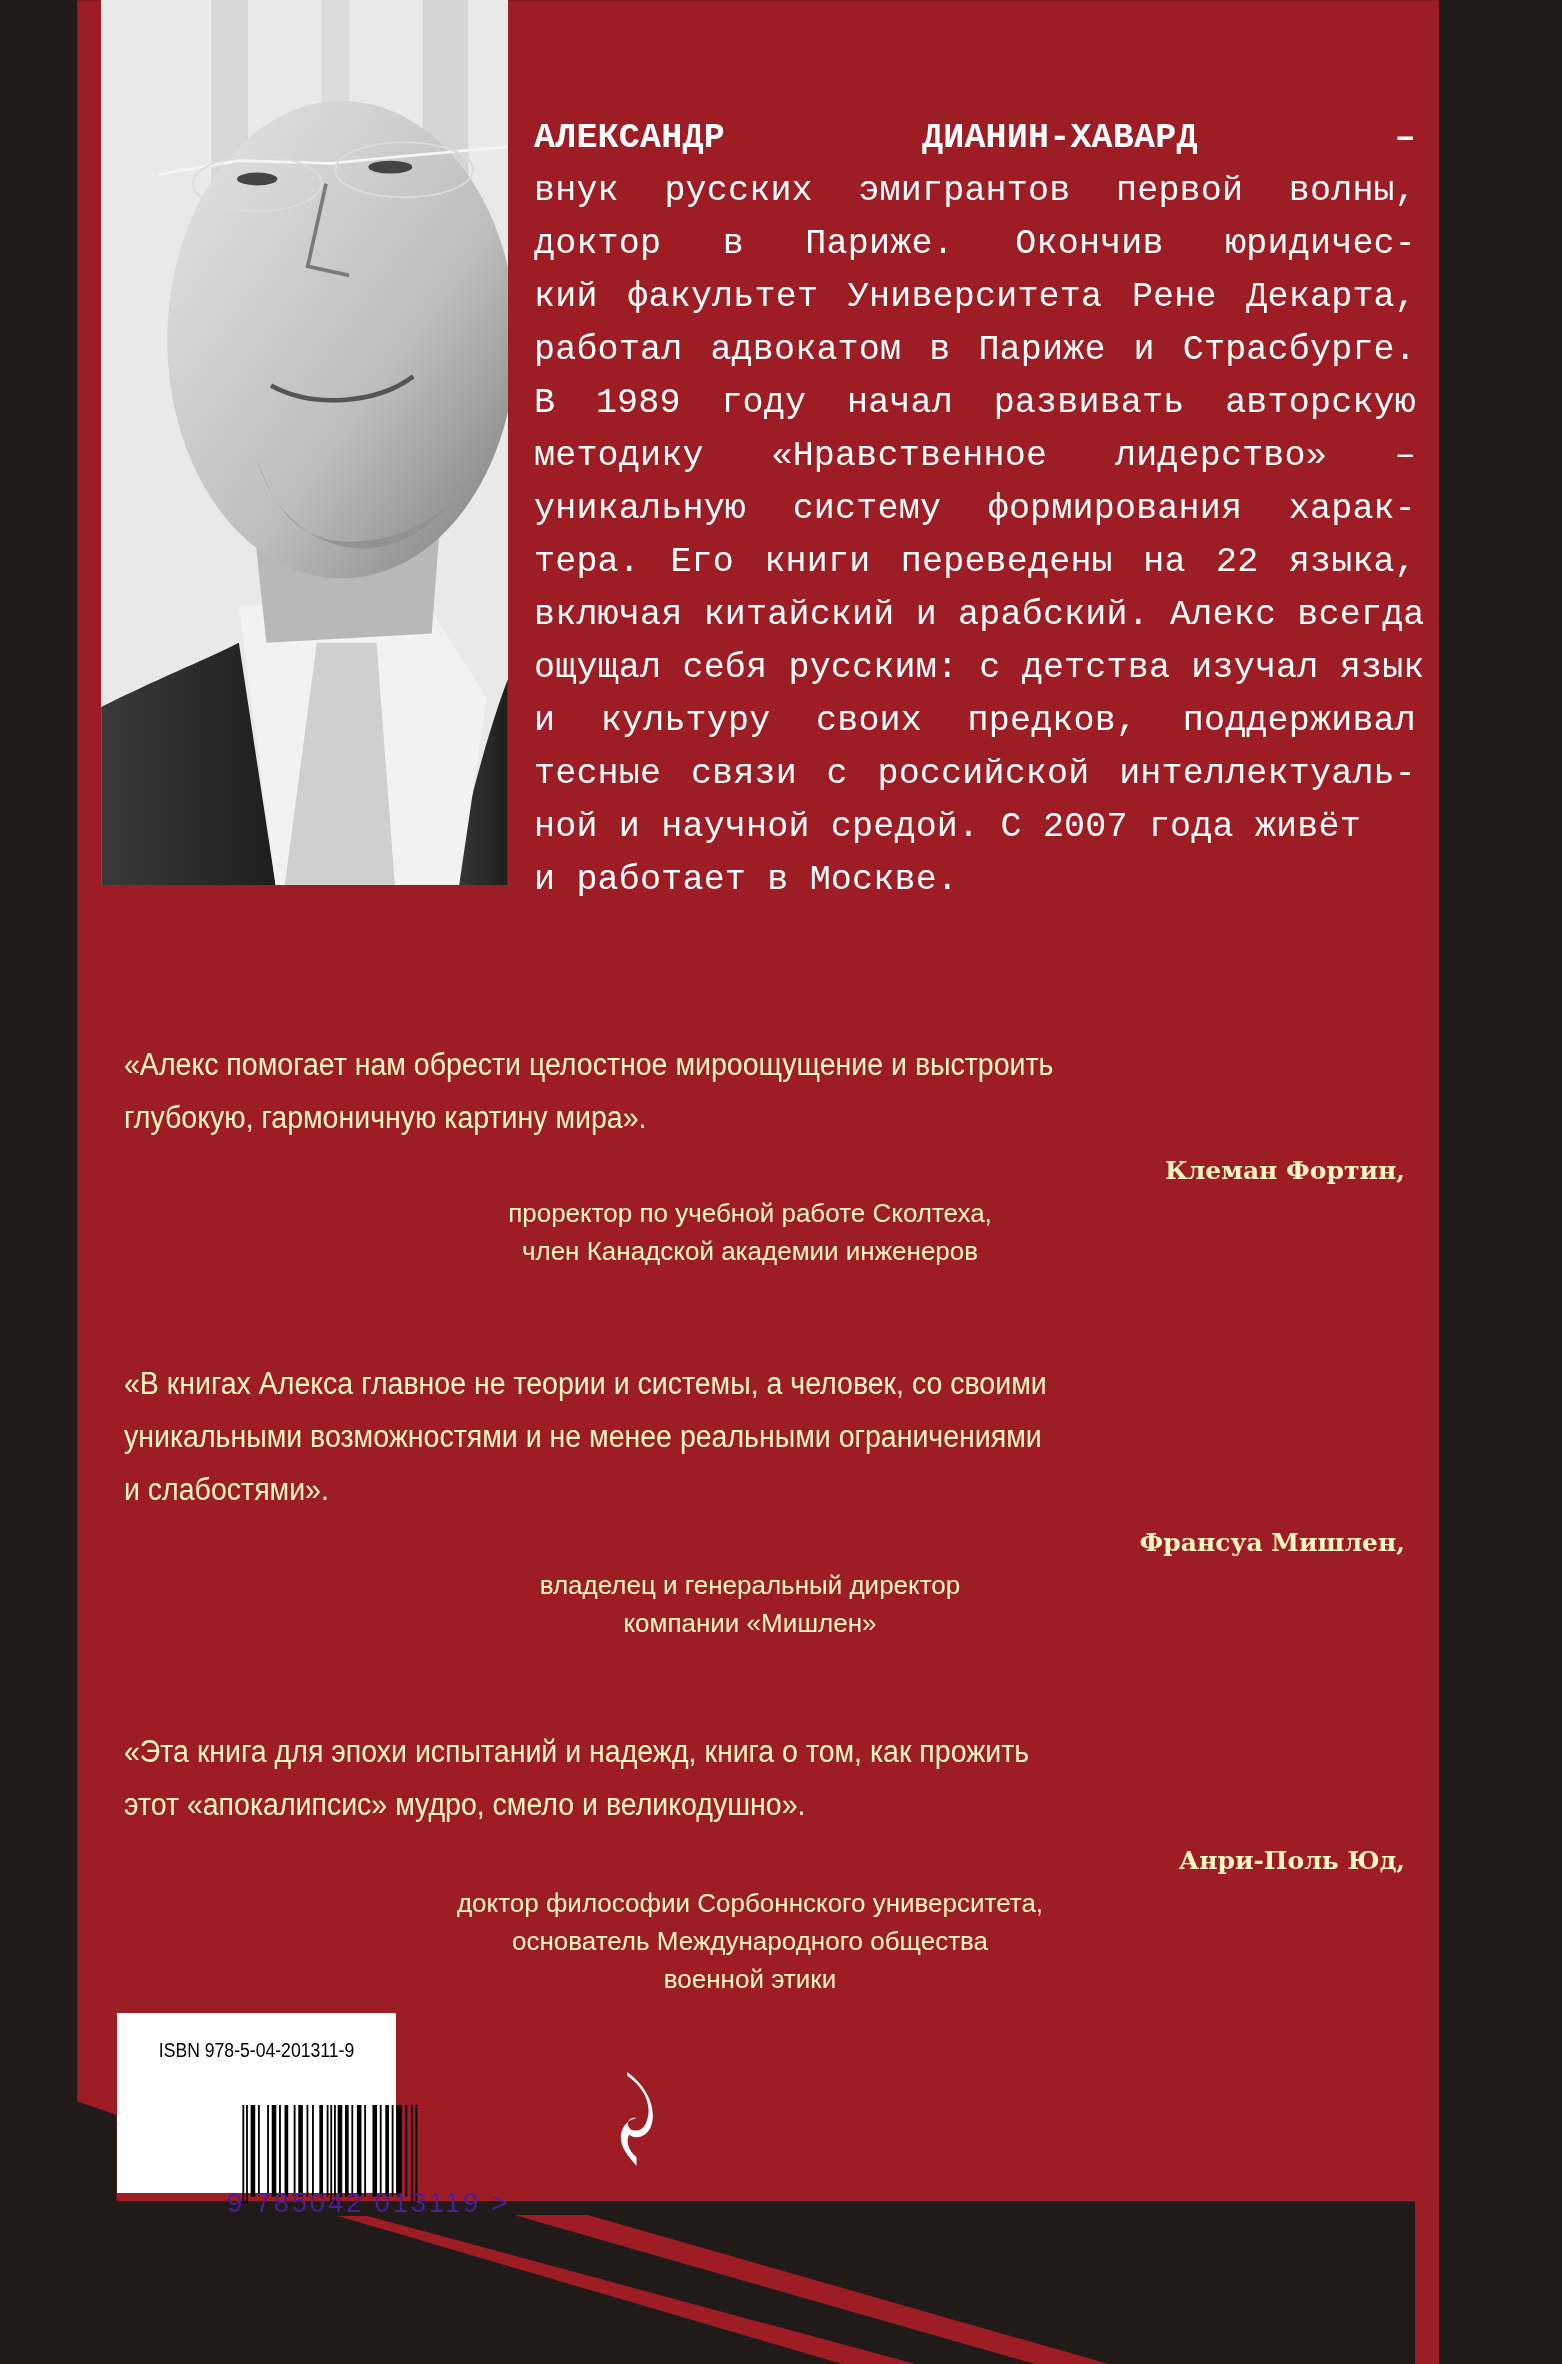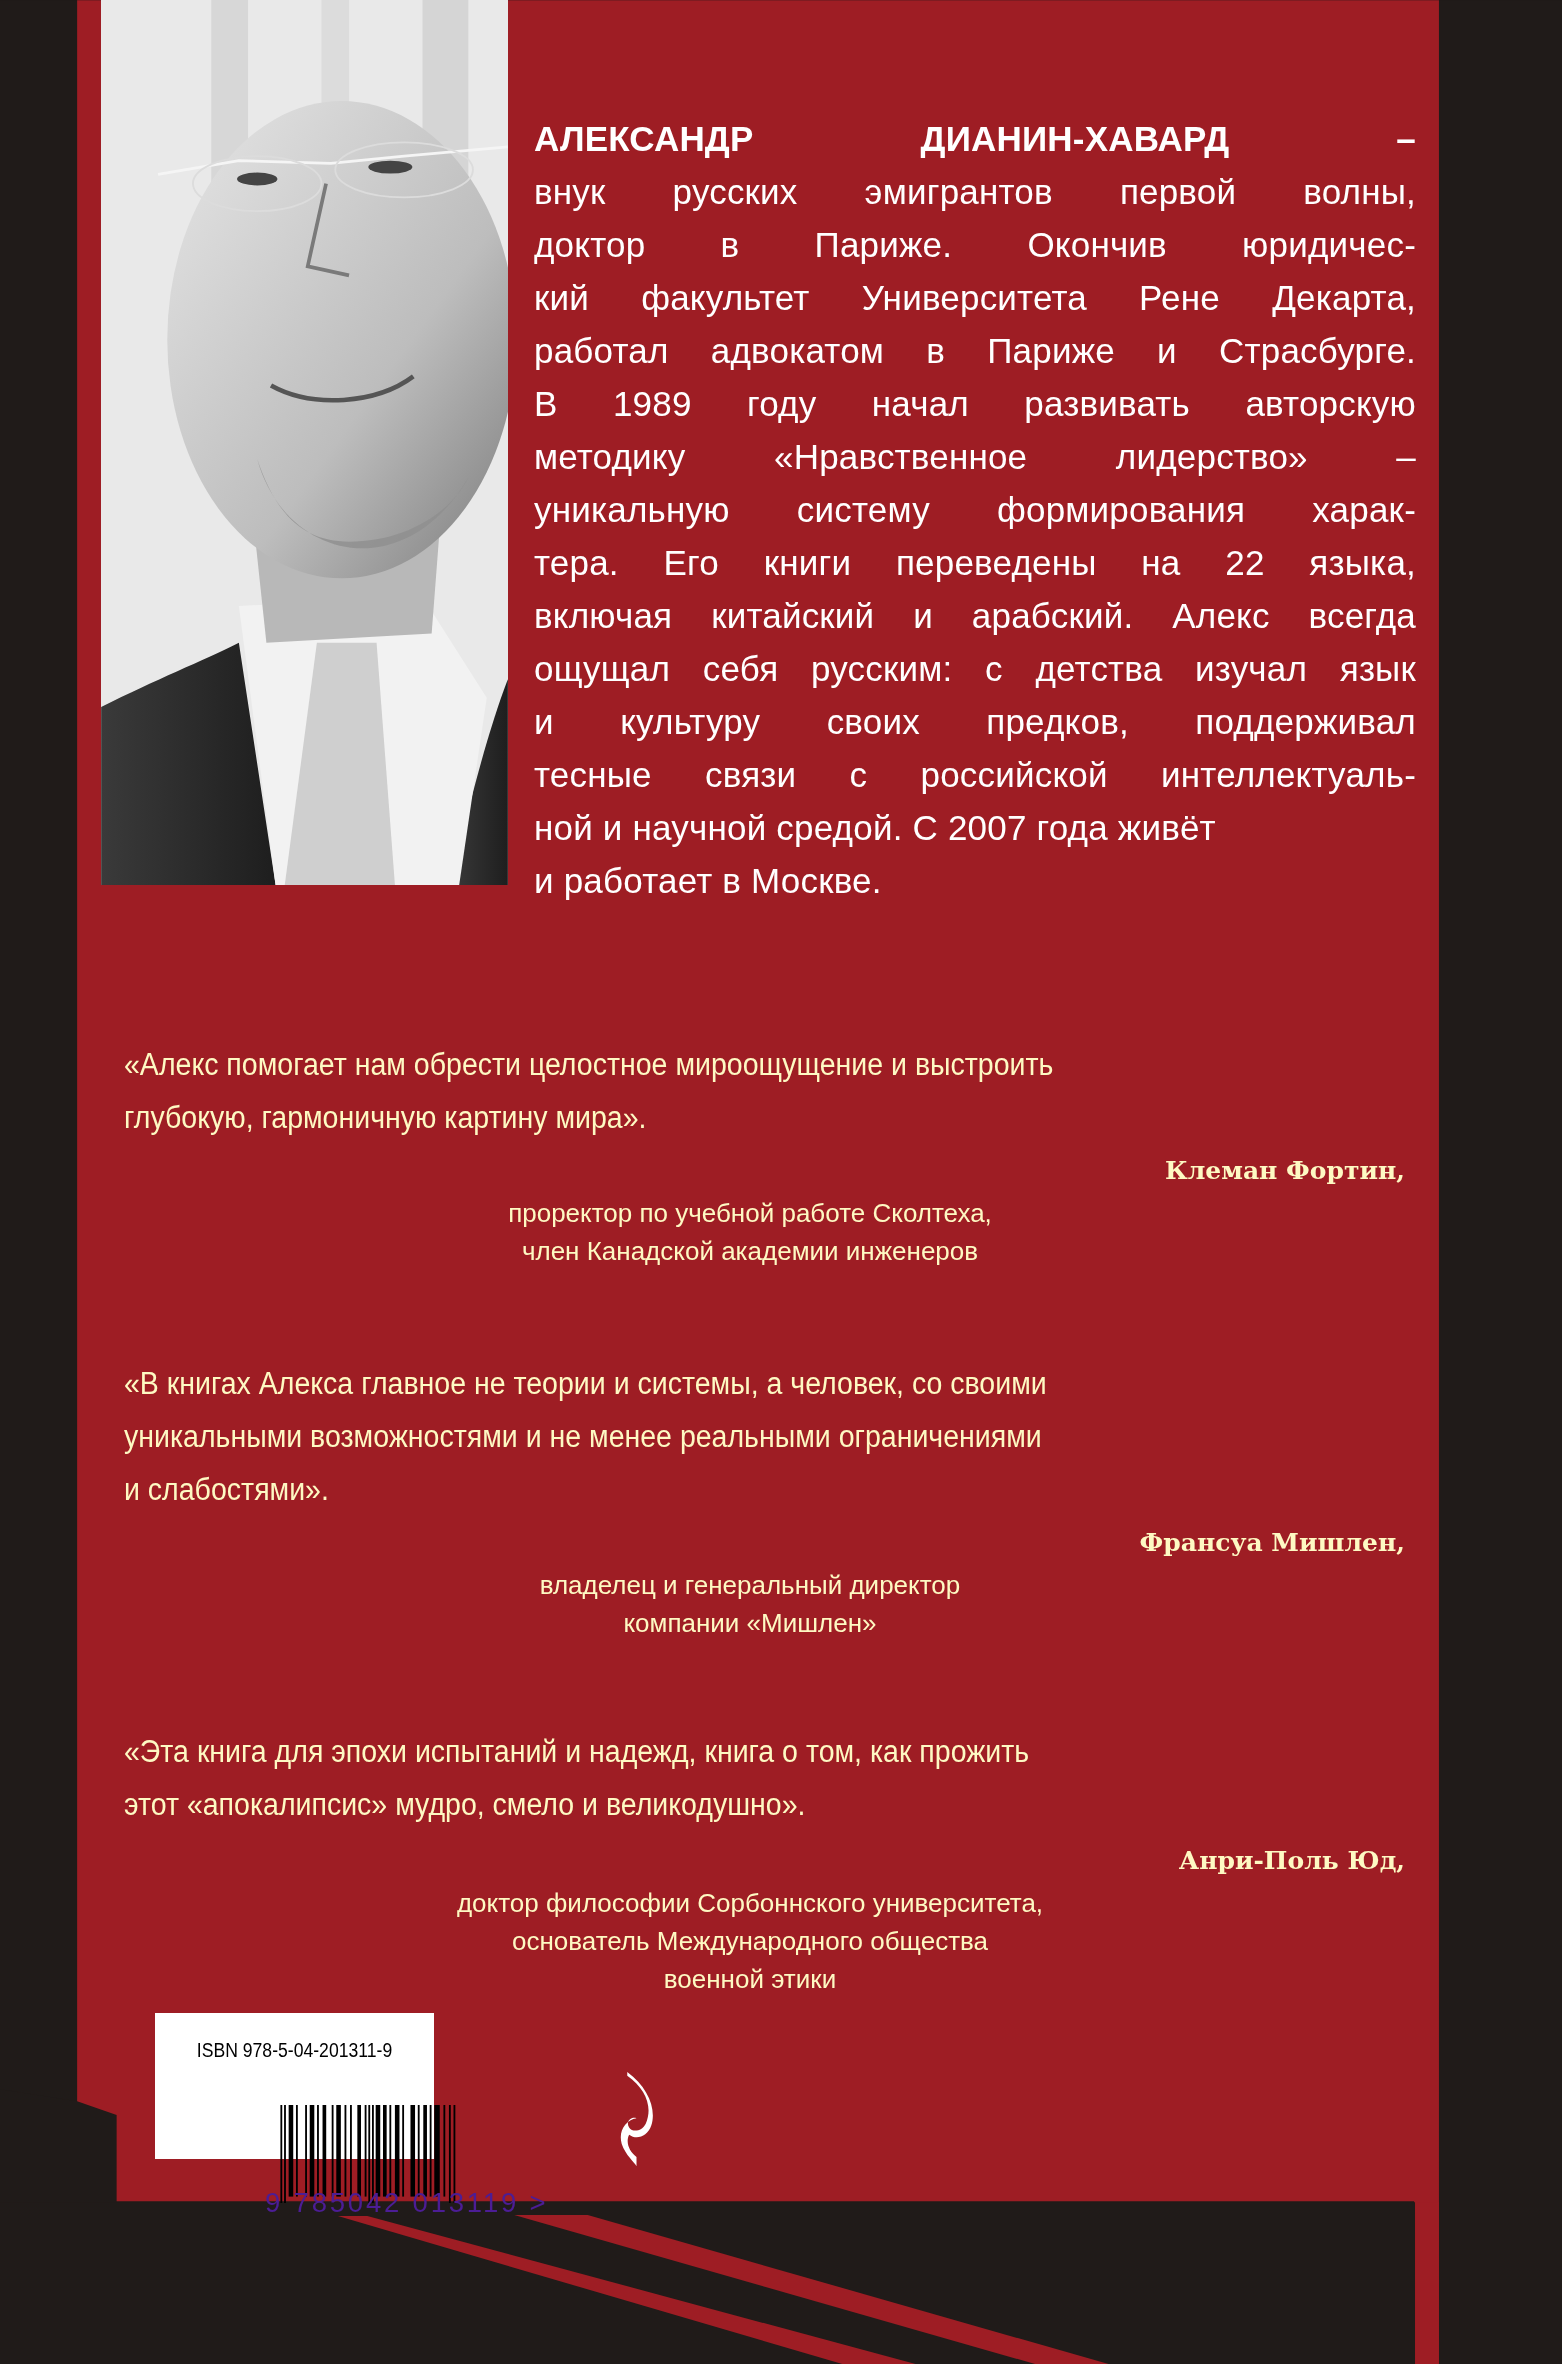--- a/index.html
+++ b/index.html
@@ -9,21 +9,21 @@
     }
     .bg-svg { position: absolute; left: 0; top: 0; width: 1562px; height: 2365px; }
     .photo {
       position: absolute; left: 101px; top: 0; width: 407px; height: 885px;
       overflow: hidden;
       background: linear-gradient(90deg, #e9e9e9 0%, #f4f4f4 20%, #d8d8d8 35%, #efefef 50%, #cfcfcf 70%, #e6e6e6 100%);
     }
     .photo svg { position: absolute; left: 0; top: 0; width: 407px; height: 885px; }
     .bio {
       position: absolute; left: 534px; top: 112px; width: 882px;
-      color: #fff; font-family: Liberation Sans, sans-serif;
+      color: #fff; font-family: Liberation Mono, monospace;
       font-size: 35px; line-height: 53px;
       letter-spacing: 0.2px;
     }
     .bio .line { display: block; white-space: nowrap; text-align: justify; text-align-last: justify; }
     .bio .line.last { text-align-last: left; }
     .bio .name { font-weight: bold; }
     .quote-block { position: absolute; left: 124px; width: 1281px; color: #fef9c3; }
     .quote-text {
       font-family: "Liberation Sans", sans-serif; font-size: 31px; line-height: 53px;
       transform: scaleX(0.92); transform-origin: left top; width: 1387px;
@@ -32,23 +32,22 @@
     .author {
       text-align: right; font-family: "DejaVu Serif", serif; font-weight: bold;
       font-size: 25px; line-height: 46px; margin-top: 3.7px; padding-right: 0;
     }
     .role {
       text-align: center; font-family: "Liberation Sans", sans-serif; font-size: 26px; line-height: 38px;
       padding-right: 29px;
     }
     .role span { display: block; }
     .barcode-box {
-      position: absolute; left: 117px; top: 2013px; width: 279px; height: 146px;
+      position: absolute; left: 117px; top: 2013px; width: 279px; height: 180px;
       background: #fff;
-      margin-left: 38px;
     }
     .isbn-label {
       position: absolute; left: 0; width: 100%; top: 26px; text-align: center;
       font-family: "Liberation Sans", sans-serif; font-size: 20px; color: #000;
       transform: scaleX(0.88); letter-spacing: 0px;
     }
     .bars { position: absolute; left: 125px; top: 92px; }
     .ean-digits {
       position: absolute; left: 110px; top: 174px; font-family: "Liberation Sans", sans-serif;
       font-size: 27.5px; color: #4c1d95; letter-spacing: 2.8px; white-space: pre;

